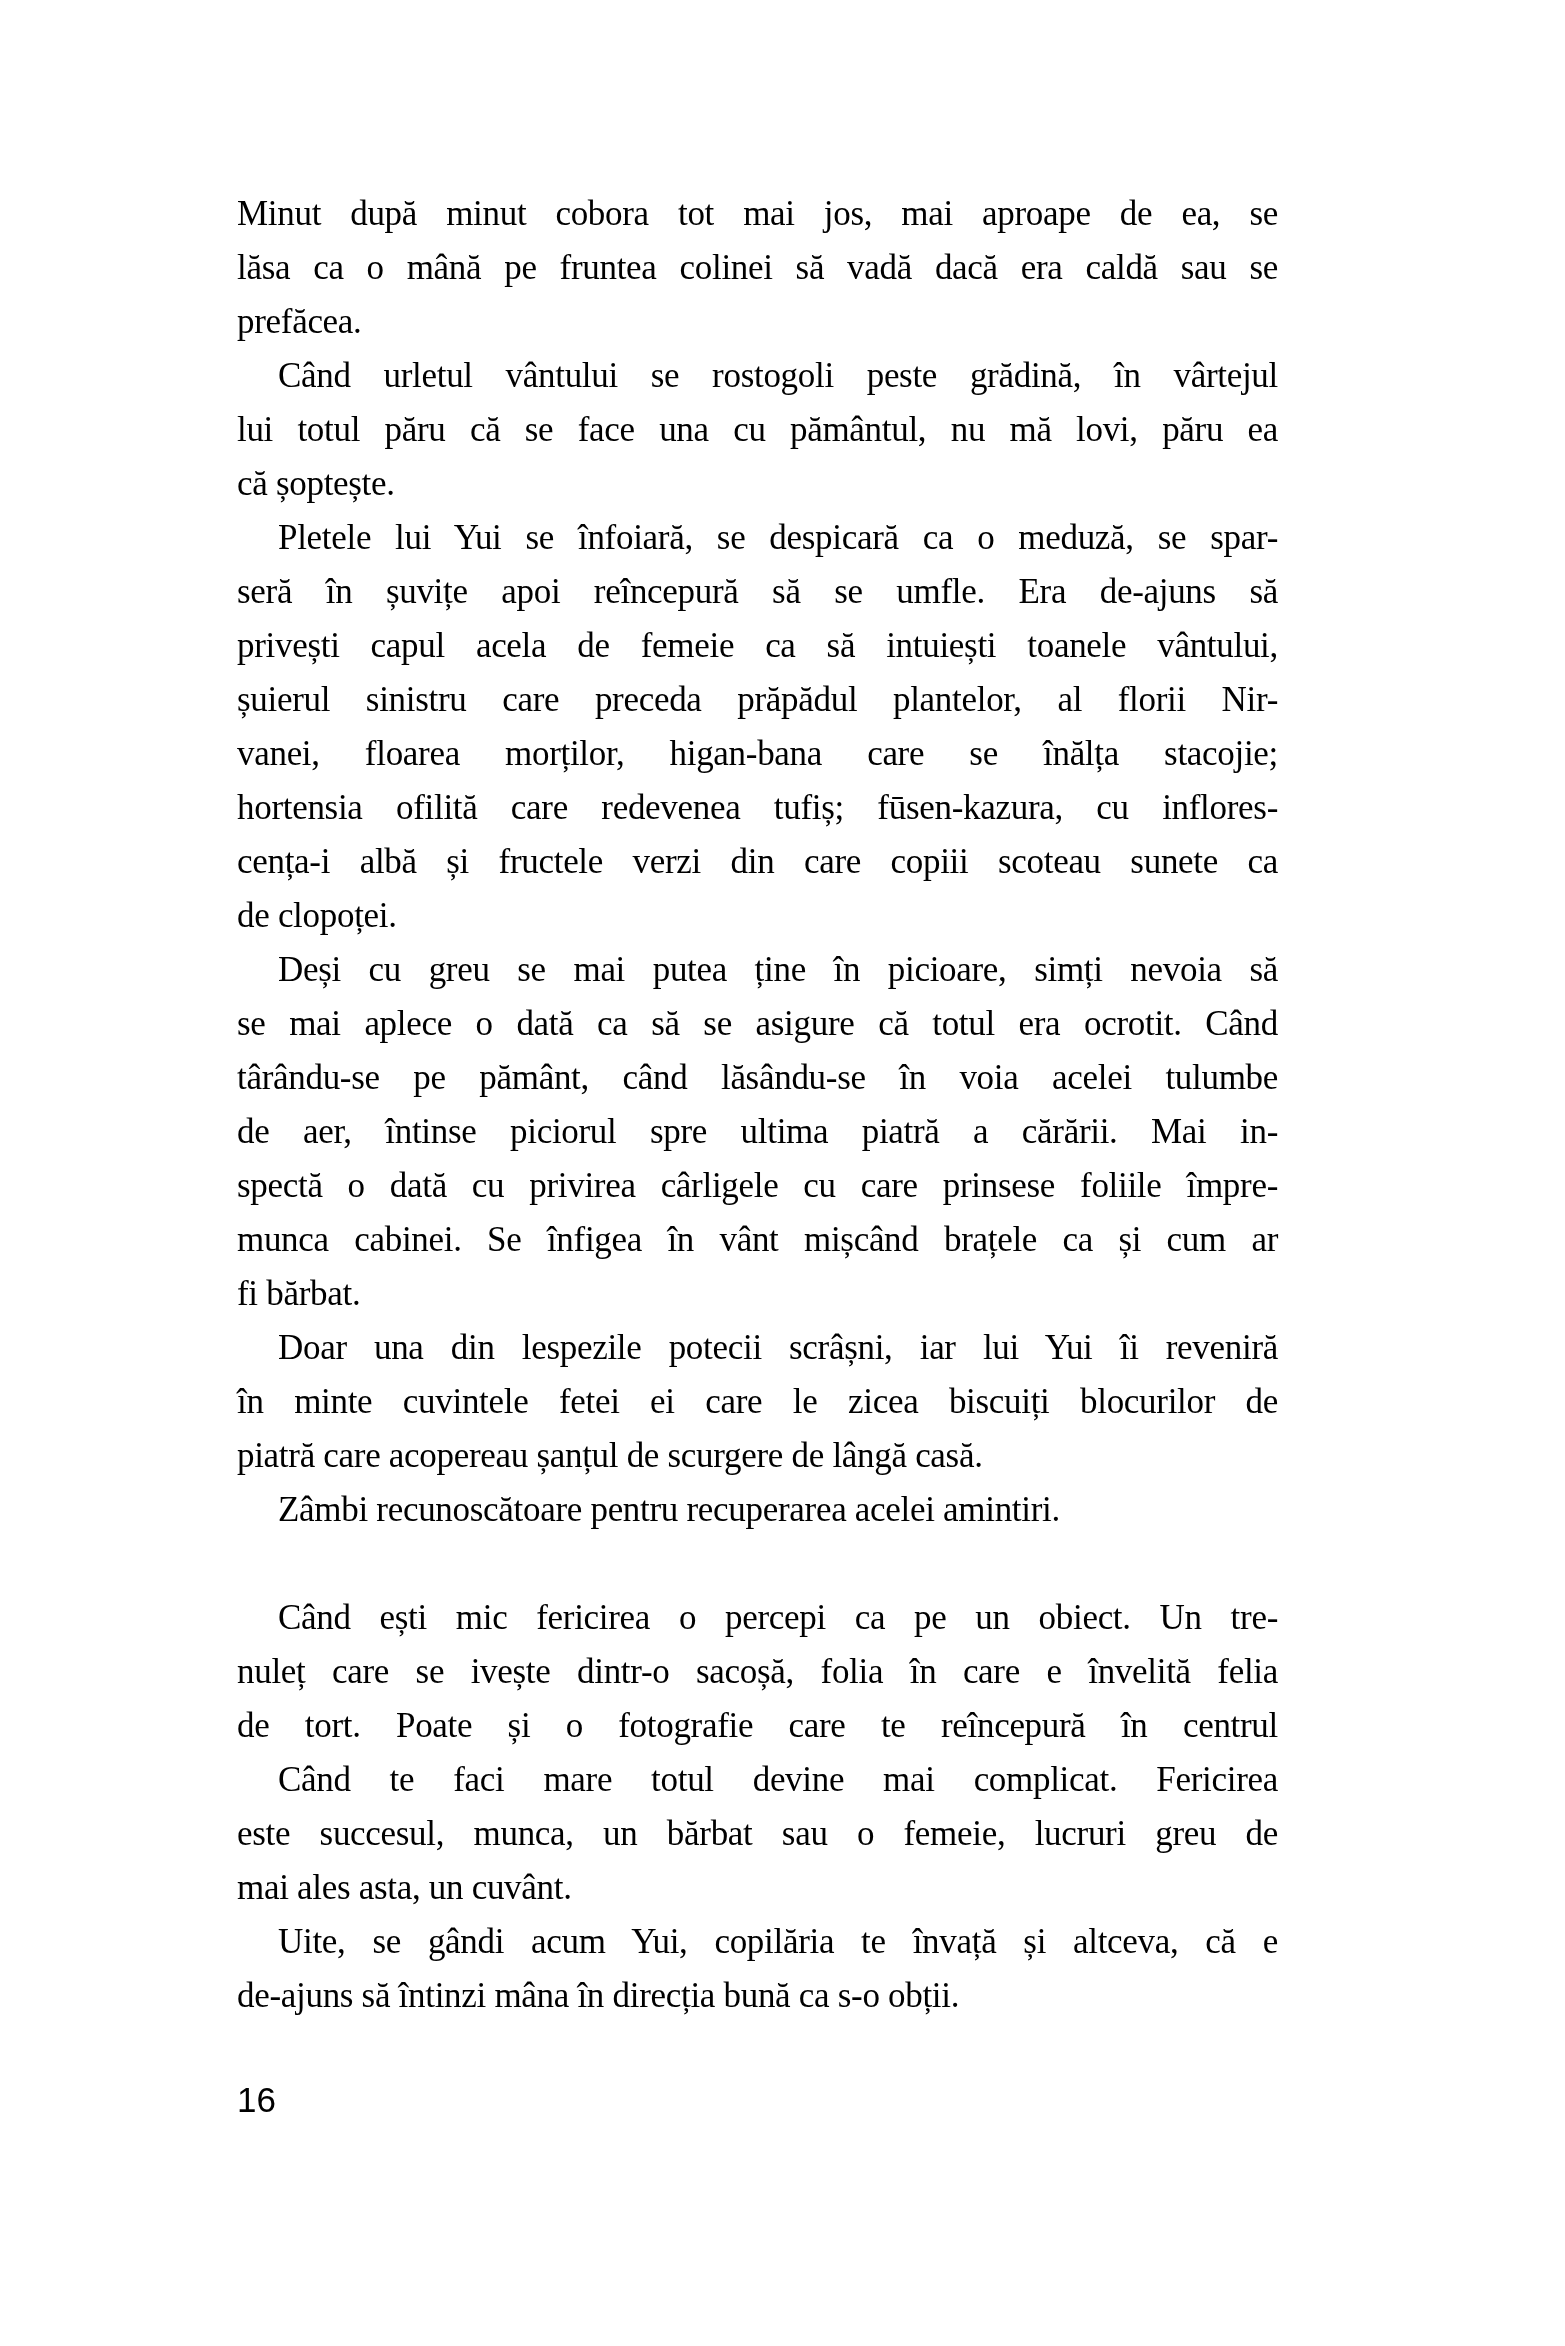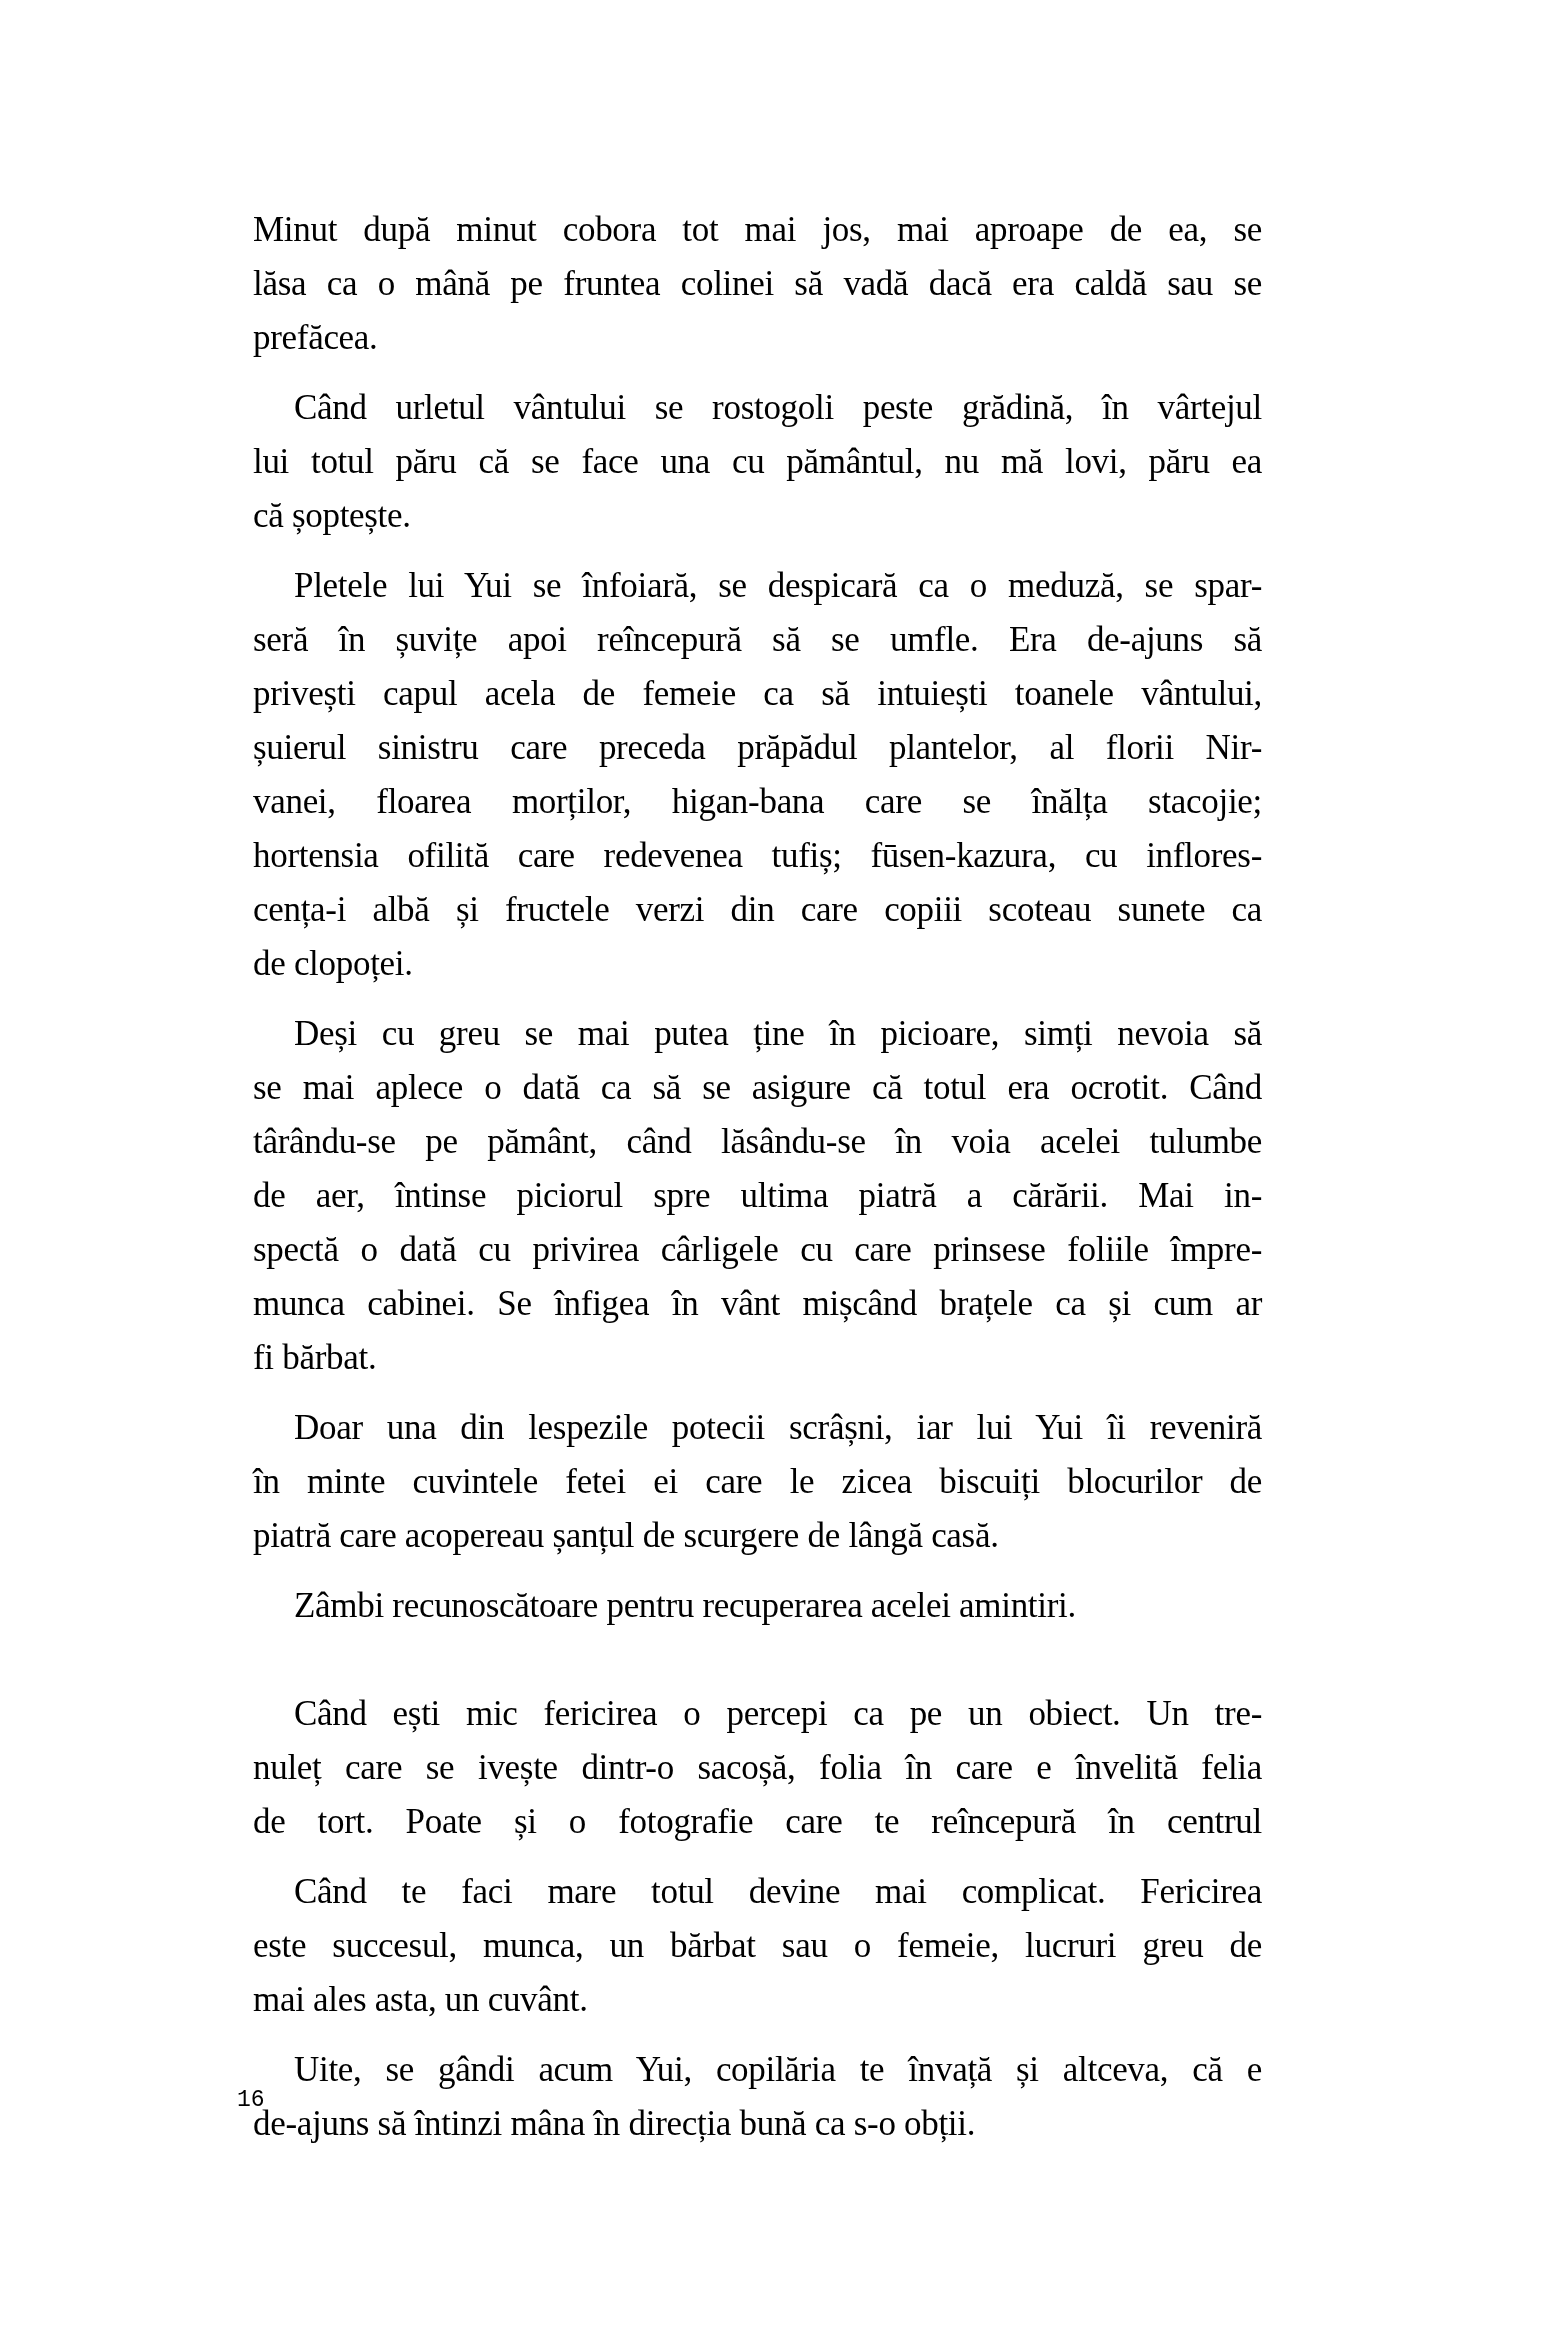--- a/index.html
+++ b/index.html
@@ -19,40 +19,40 @@
     position: absolute;
     left: 237px;
     top: 187px;
     width: 1041px;
     font-family: "Liberation Serif", "DejaVu Serif", serif;
     font-size: 35px;
     line-height: 54px;
     letter-spacing: -0.3px;
     color: #000000;
   }
-  .para { margin: 16px; padding: 0; }
+  .para { margin: 0; padding: 0; }
   .para.section-gap { margin-top: 54px; }
   .line {
     display: block;
     white-space: normal;
   }
   .line.just {
     text-align: justify;
     text-align-last: justify;
   }
   .line.indent {
     text-indent: 41px;
   }
   .it { }
   .page-number {
     position: absolute;
     left: 237px;
     top: 2073px;
-    font-family: Liberation Mono, monospace;
-    font-size: 23px;
+    font-family: Liberation Sans, sans-serif;
+    font-size: 35px;
     line-height: 54px;
     color: #000000;
   }
 </style>
 </head>
 <body>
 
 <div class="page">
   <div class="text-block">
       <div class="para">

